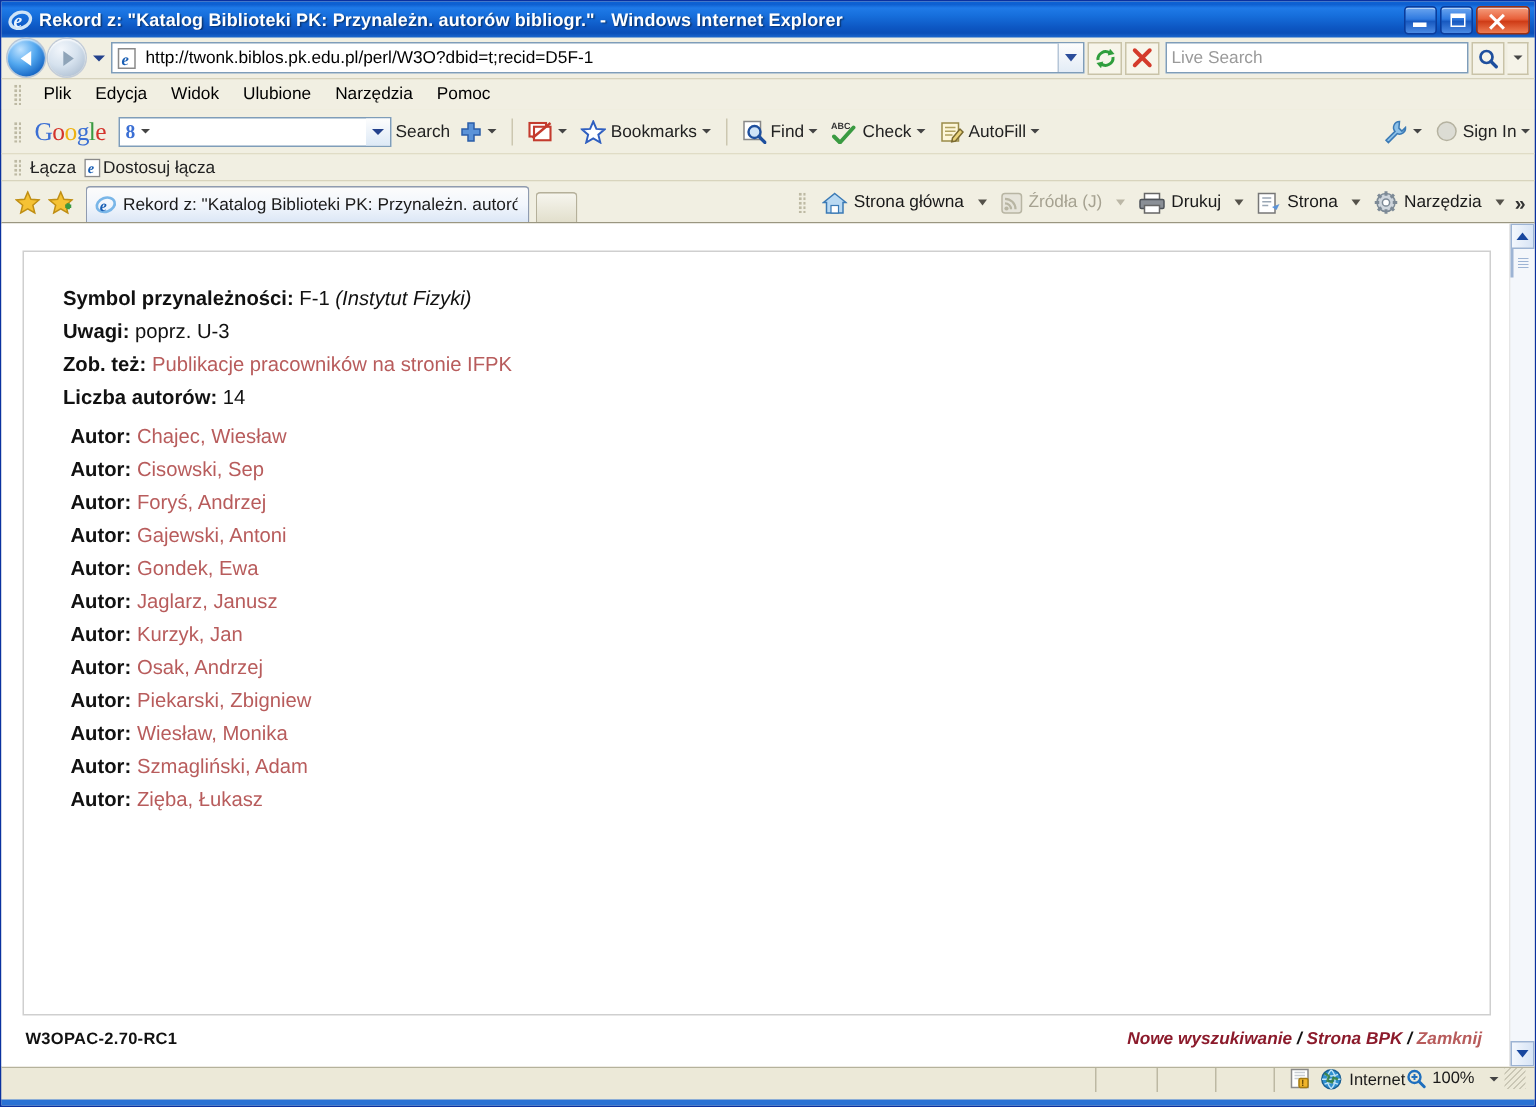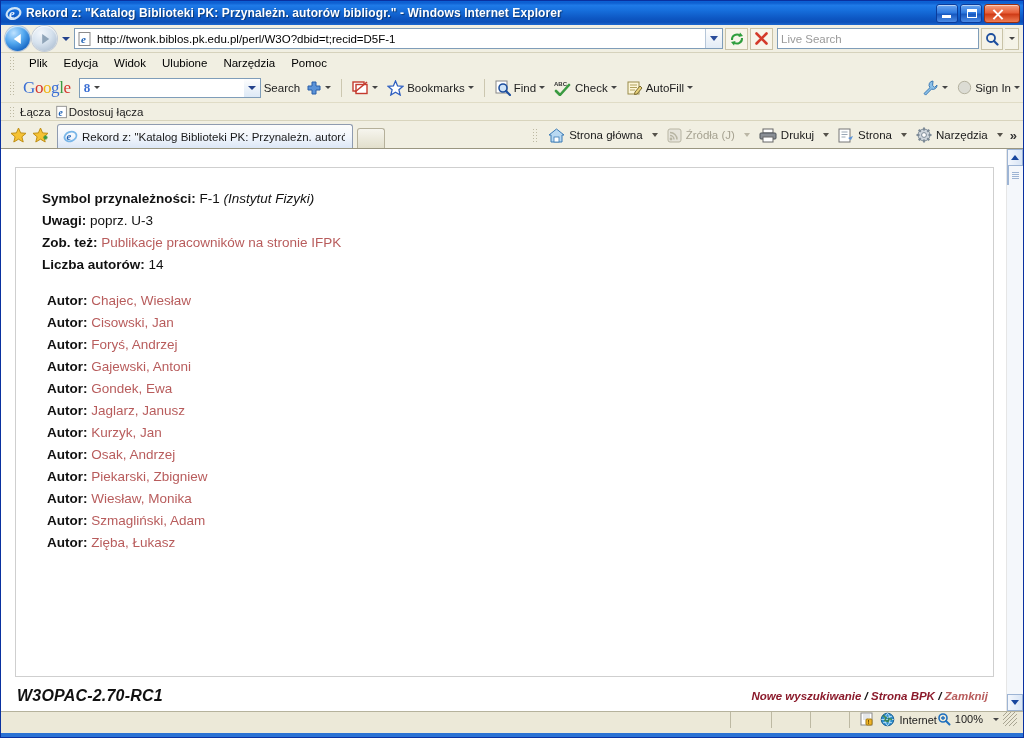--- a/index.html
+++ b/index.html
@@ -294,35 +294,34 @@
     padding: 20px 24px 0 26px;
   }
   .rec-line {
     font-size: 13.5px; color: #111;
     line-height: 22px;
     white-space: nowrap;
   }
   .rec-line b { font-weight: bold; }
   .rec-line i { font-style: italic; }
   .rec-link { color: #b85c5c; }
-  .authors { margin-top: 14px; padding-left: 5px; }
+  .authors { margin-top: 4px; padding-left: 5px; }
   .author-row {
     font-size: 13.5px; line-height: 22px; white-space: nowrap;
   }
   .author-row b { font-weight: bold; color:#111; }
   .author-name { color: #b85c5c; }
   .footer {
     display: flex; align-items: center;
     margin-top: 10px;
     padding: 0 6px 0 2px;
   }
   .footer-version {
-    font-size: 16px; font-weight: bold; color: #111;
+    font-size: 11px; font-weight: bold; color: #111;
     letter-spacing: .2px;
-    font-style: italic;
   }
   .footer-links {
     margin-left: auto;
     font-size: 11.5px; font-weight: bold; font-style: italic;
     color: #8b1a2b;
     white-space: nowrap;
   }
   .footer-links .dim { color: #b85c5c; }
   .footer-links .sep { color:#111; font-style: italic; }
 
@@ -647,21 +646,21 @@
           <span class="rec-link">Publikacje pracowników na stronie IFPK</span>
         </div>
 
         <div class="rec-line">
           <b>Liczba autorów:</b>
           <span>14</span>
         </div>
 
         <div class="authors">
           <div class="author-row"><b>Autor:</b> <span class="author-name">Chajec, Wiesław</span></div>
-          <div class="author-row"><b>Autor:</b> <span class="author-name">Cisowski, Jan</span></div>
+          <div class="author-row"><b>Autor:</b> <span class="author-name">Cisowski, Sep</span></div>
           <div class="author-row"><b>Autor:</b> <span class="author-name">Foryś, Andrzej</span></div>
           <div class="author-row"><b>Autor:</b> <span class="author-name">Gajewski, Antoni</span></div>
           <div class="author-row"><b>Autor:</b> <span class="author-name">Gondek, Ewa</span></div>
           <div class="author-row"><b>Autor:</b> <span class="author-name">Jaglarz, Janusz</span></div>
           <div class="author-row"><b>Autor:</b> <span class="author-name">Kurzyk, Jan</span></div>
           <div class="author-row"><b>Autor:</b> <span class="author-name">Osak, Andrzej</span></div>
           <div class="author-row"><b>Autor:</b> <span class="author-name">Piekarski, Zbigniew</span></div>
           <div class="author-row"><b>Autor:</b> <span class="author-name">Wiesław, Monika</span></div>
           <div class="author-row"><b>Autor:</b> <span class="author-name">Szmagliński, Adam</span></div>
           <div class="author-row"><b>Autor:</b> <span class="author-name">Zięba, Łukasz</span></div>

